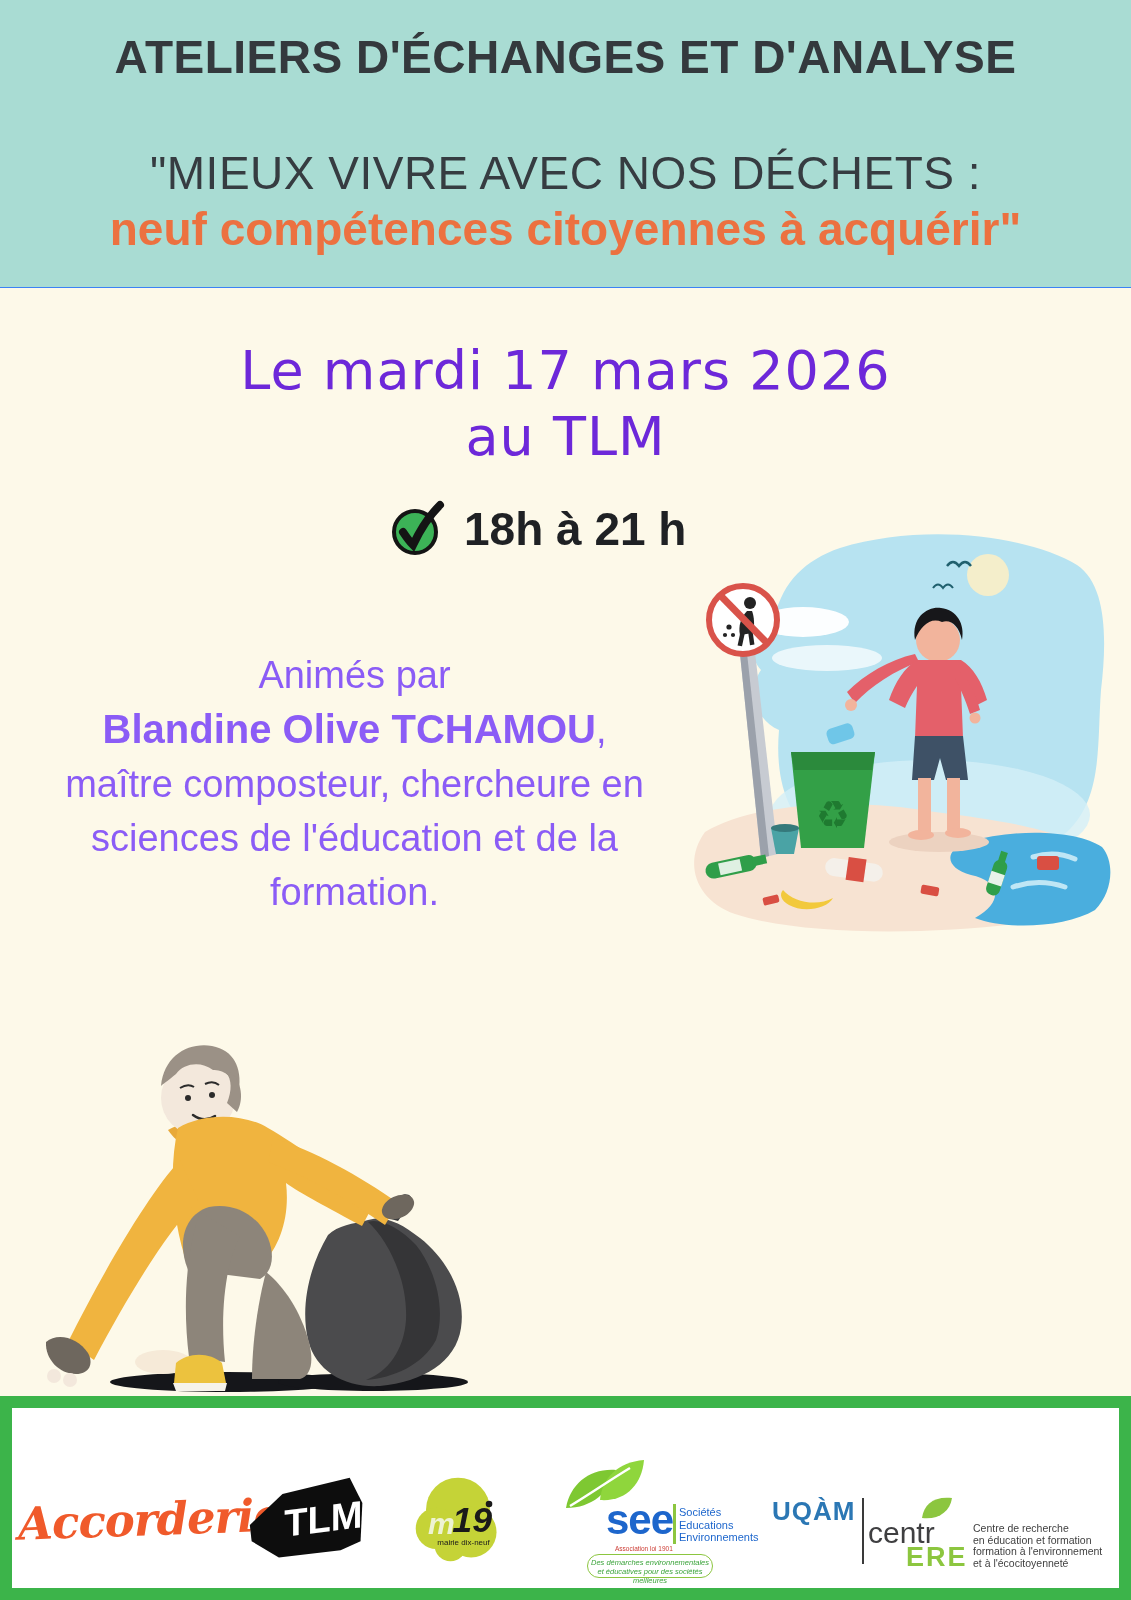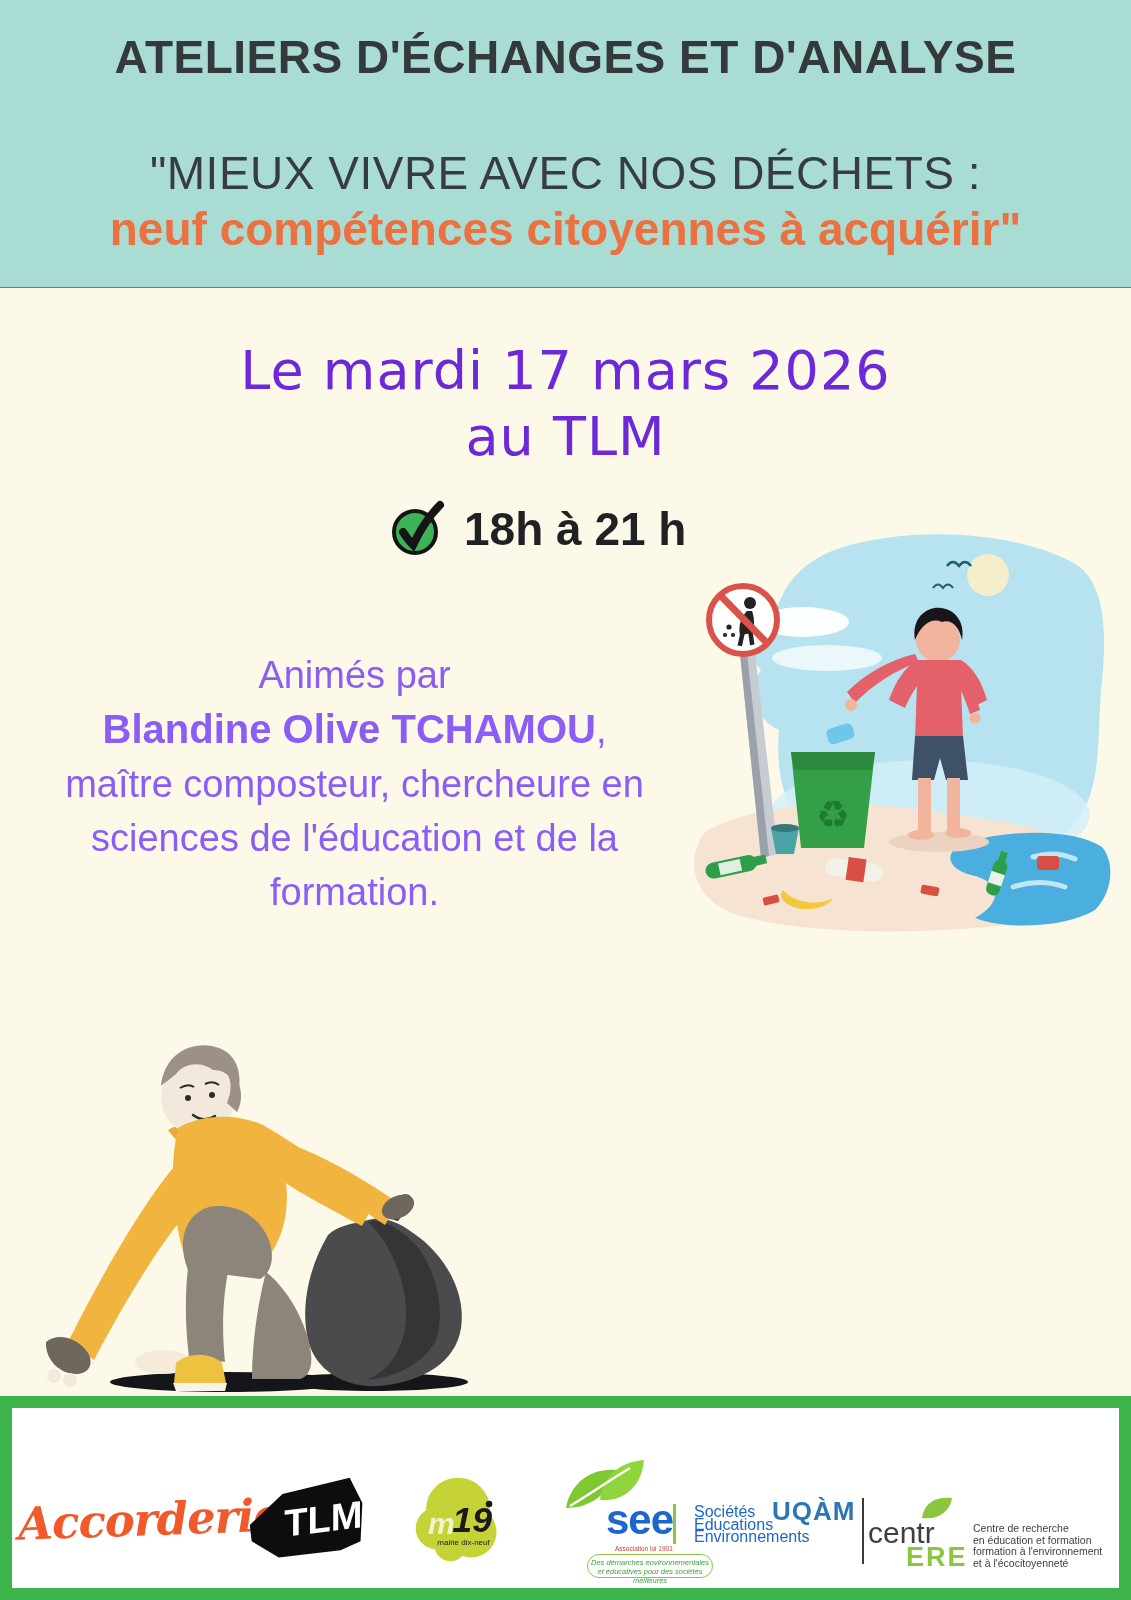--- a/index.html
+++ b/index.html
@@ -36,21 +36,21 @@
   
   .footer{position:absolute;left:0;top:1396px;width:1131px;height:204px;background:var(--footer-green,#3cb44a);}
   .footer-inner{position:absolute;left:12px;top:12px;right:12px;bottom:12px;background:#ffffff;}
   .logo-accorderie{position:absolute;left:6px;top:86px;width:215px;font-family:"DejaVu Serif",serif;font-style:italic;font-weight:700;font-size:45px;color:var(--accorderie-orange,#f05a2b);transform:rotate(-2deg);letter-spacing:-1px;}
   .logo-tlm{position:absolute;left:236px;top:66px;width:118px;height:90px;}
   .logo-m19{position:absolute;left:398px;top:64px;width:96px;height:94px;}
   .logo-see{position:absolute;left:548px;top:48px;width:185px;height:126px;}
   .see-leaves{position:absolute;left:0;top:0;width:92px;height:60px;}
   .see-word{position:absolute;left:46px;top:40px;font-size:42px;font-weight:700;color:var(--see-blue,#1d66cc);letter-spacing:-1px;}
   .see-bar{position:absolute;left:113px;top:48px;width:3px;height:40px;background:#8cc63f;}
-  .see-lines{position:absolute;left:134px;top:50px;font-size:16px;line-height:12.5px;color:var(--see-blue,#1d66cc);}
+  .see-lines{position:absolute;left:119px;top:50px;font-size:11px;line-height:12.5px;color:var(--see-blue,#1d66cc);}
   .see-assoc{position:absolute;left:55px;top:89px;font-size:6.5px;color:#cc3b33;}
   .see-pill{position:absolute;left:27px;top:98px;width:126px;height:24px;border:1px solid #8cc63f;border-radius:12px;text-align:center;font-size:7.5px;line-height:9px;font-style:italic;color:#3aa33a;padding-top:3px;}
   .logo-uqam{position:absolute;left:760px;top:88px;font-size:26px;font-weight:700;letter-spacing:1px;color:var(--uqam-blue,#2b77b4);}
   .footer-divider{position:absolute;left:850px;top:90px;width:2px;height:66px;background:#3a3a3a;}
   .logo-centrere{position:absolute;left:856px;top:88px;width:105px;height:72px;}
   .centr-word{position:absolute;left:0;top:20px;font-size:30px;color:#3f3f41;letter-spacing:0;}
   .ere-word{position:absolute;left:38px;top:46px;font-size:27px;font-weight:700;color:var(--ere-green,#8cc63f);letter-spacing:2px;}
   .centr-leaf{position:absolute;left:52px;top:0px;width:34px;height:24px;}
   .centrere-desc{position:absolute;left:961px;top:115px;width:135px;font-size:10.5px;line-height:11.5px;color:#3f3f3f;}
 </style>

